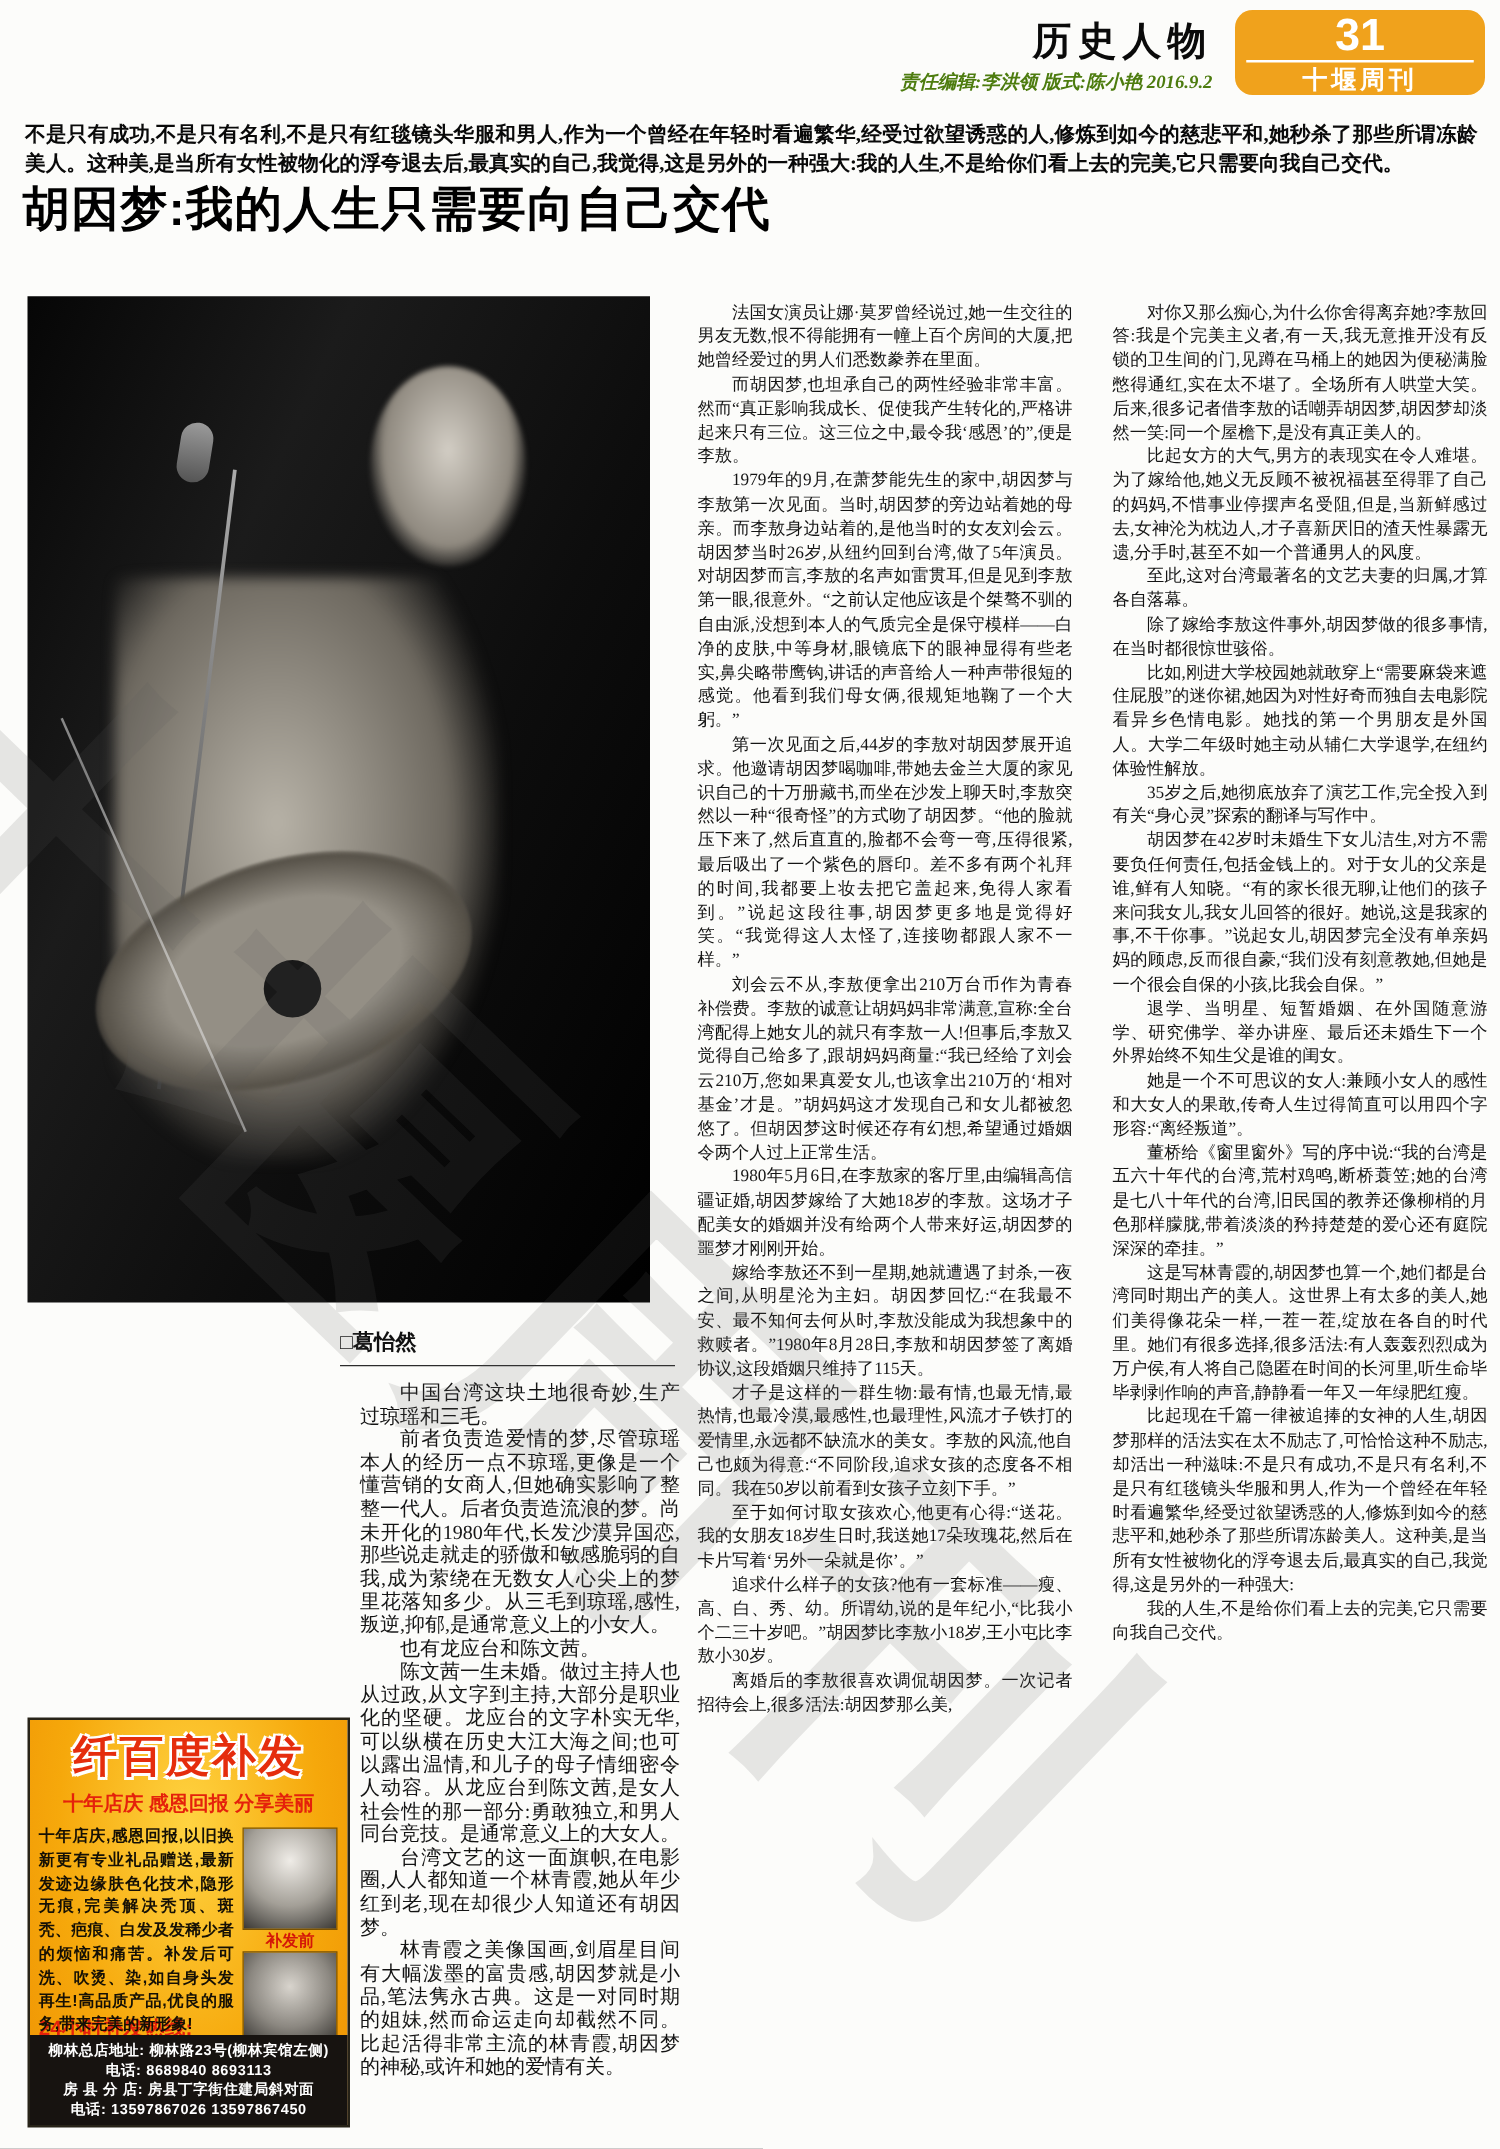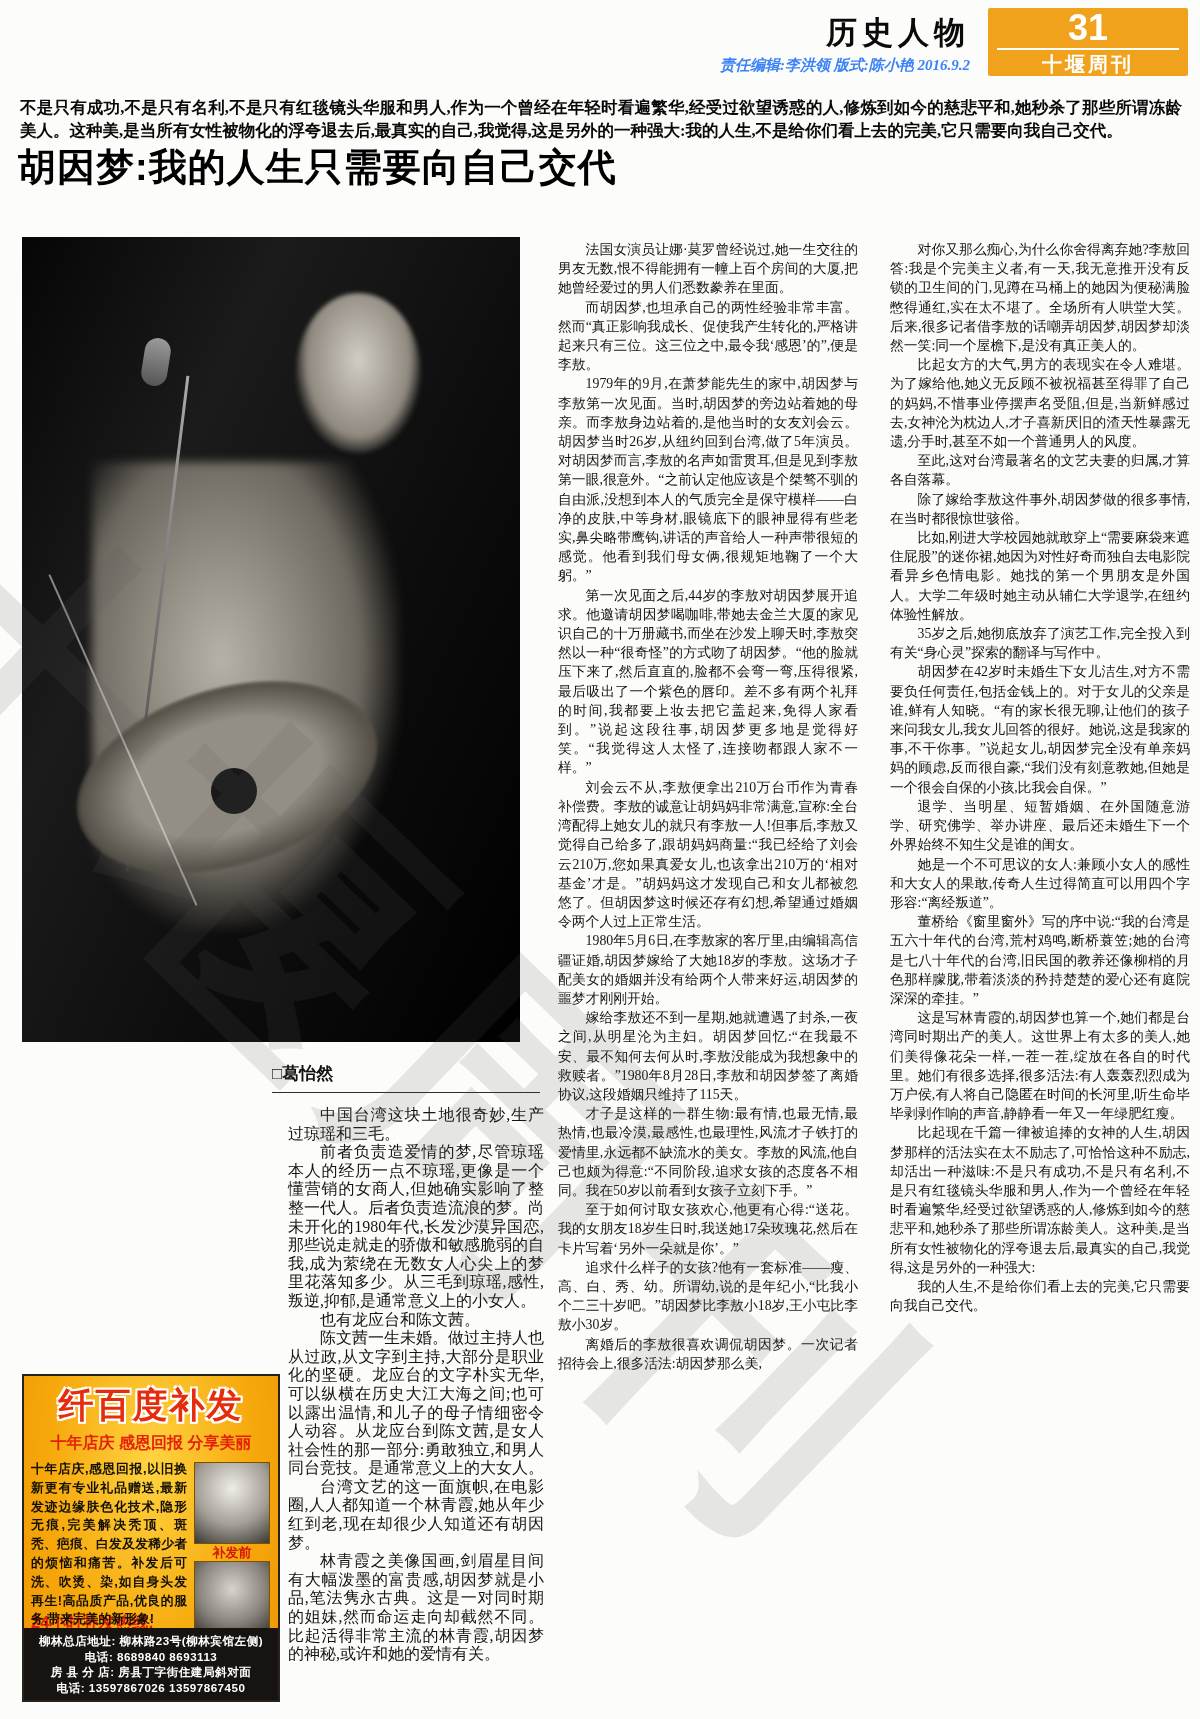--- a/index.html
+++ b/index.html
@@ -2,23 +2,23 @@
 <html><head>
 <meta charset="utf-8">
 <style>
   html,body{margin:0;padding:0;background:#888;}
   .page{position:relative;width:1200px;height:1719px;margin:0 auto;background:#fcfcfa;
         overflow:hidden;font-family:"Liberation Serif",serif;color:#161616;}
   
   .section-title{position:absolute;top:12px;right:230px;font-family:"Liberation Sans",sans-serif;
         font-weight:bold;font-size:31px;letter-spacing:5px;color:#0a0a0a;}
   .credits{position:absolute;top:56px;right:230px;font-weight:bold;font-style:italic;
-        font-size:15px;color:#3b82f6;white-space:nowrap;}
+        font-size:15px;color:#4d7c0f;white-space:nowrap;}
   .pagebox{position:absolute;top:8px;right:12px;width:200px;height:68px;background:#f0a21c;
-        display:flex;flex-direction:column;align-items:center;border-radius:2px;}
+        display:flex;flex-direction:column;align-items:center;border-radius:14px;}
   .pagebox .num{font-family:"Liberation Sans",sans-serif;font-weight:bold;font-size:36px;
         line-height:38px;color:#fff;margin-top:1px;}
   .pagebox .rule{width:182px;height:0;border-top:2px solid #fff;margin:1px 0 2px 0;}
   .pagebox .pub{font-family:"Liberation Sans",sans-serif;font-weight:bold;font-size:20px;
         letter-spacing:3px;color:#fff;line-height:24px;}
   
   .lead{position:absolute;left:20px;top:96px;width:1162px;font-weight:bold;font-size:16.5px;
         line-height:23px;text-align:justify;color:#090909;}
   .headline{position:absolute;left:18px;top:142px;font-family:"Liberation Sans",sans-serif;
         font-weight:900;font-size:38px;letter-spacing:1px;color:#000;}

